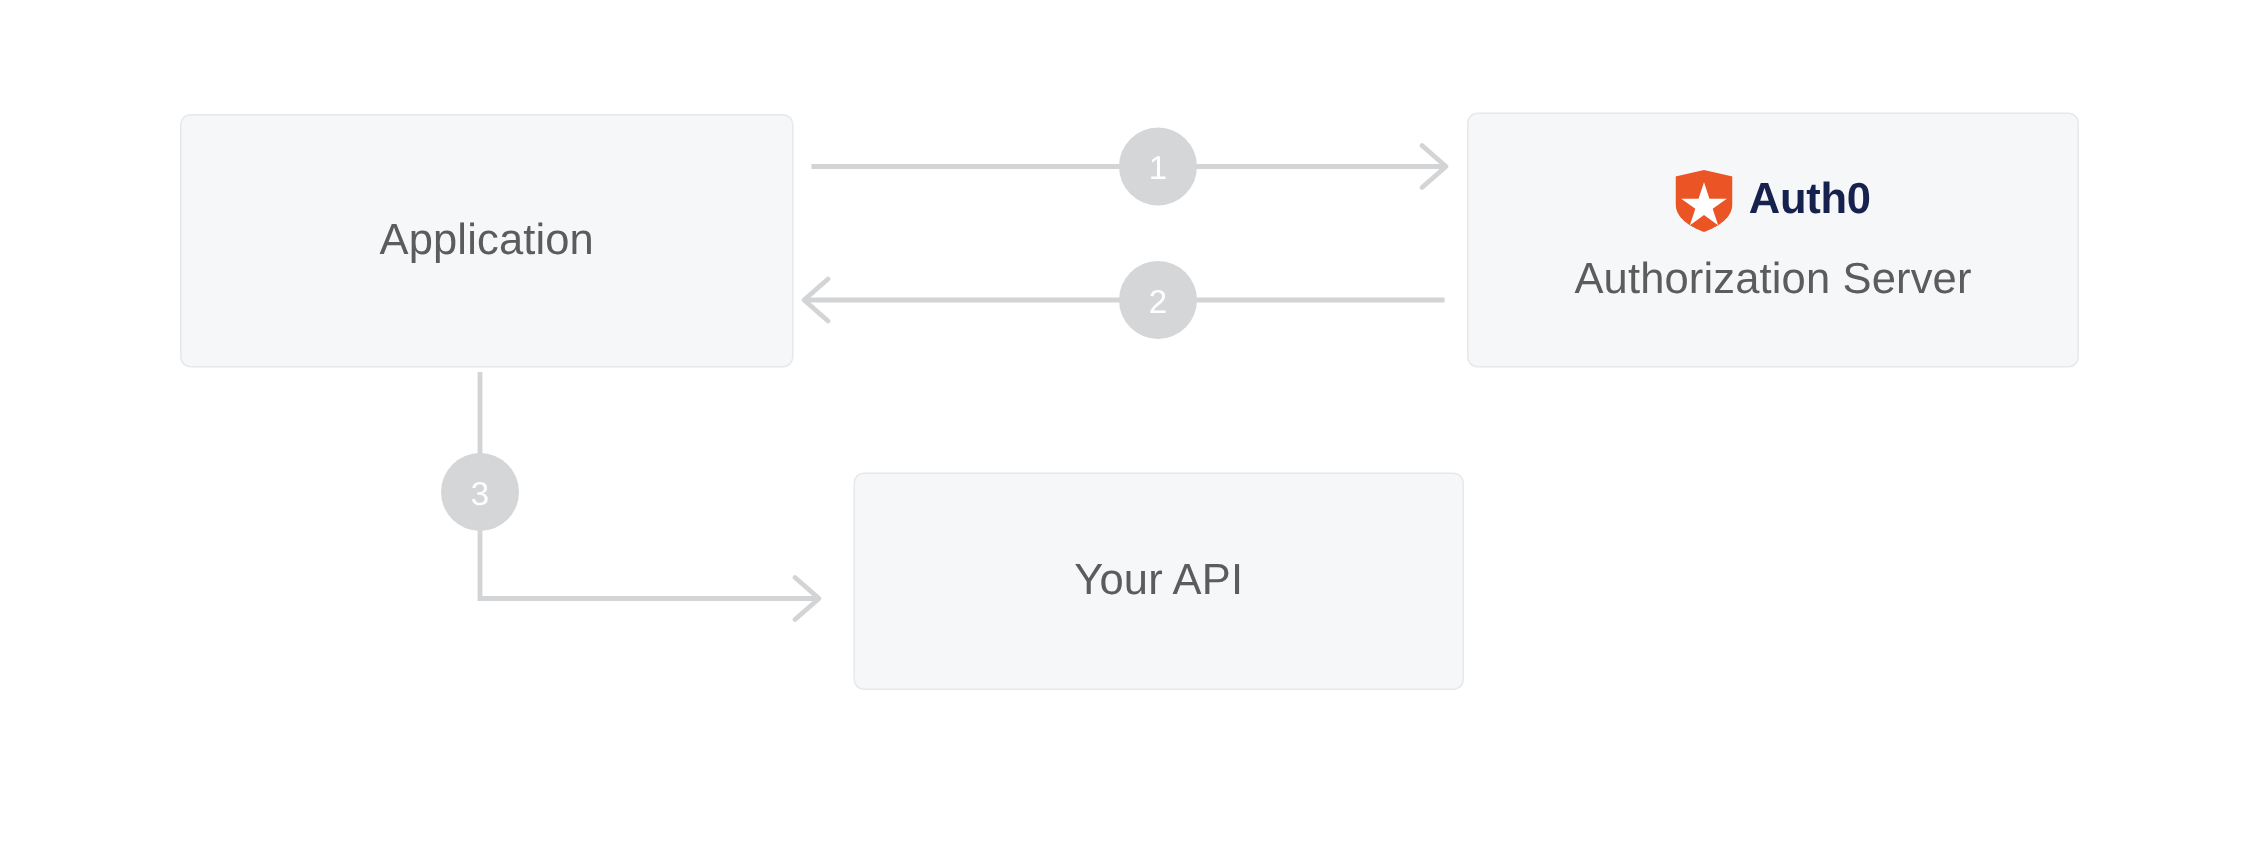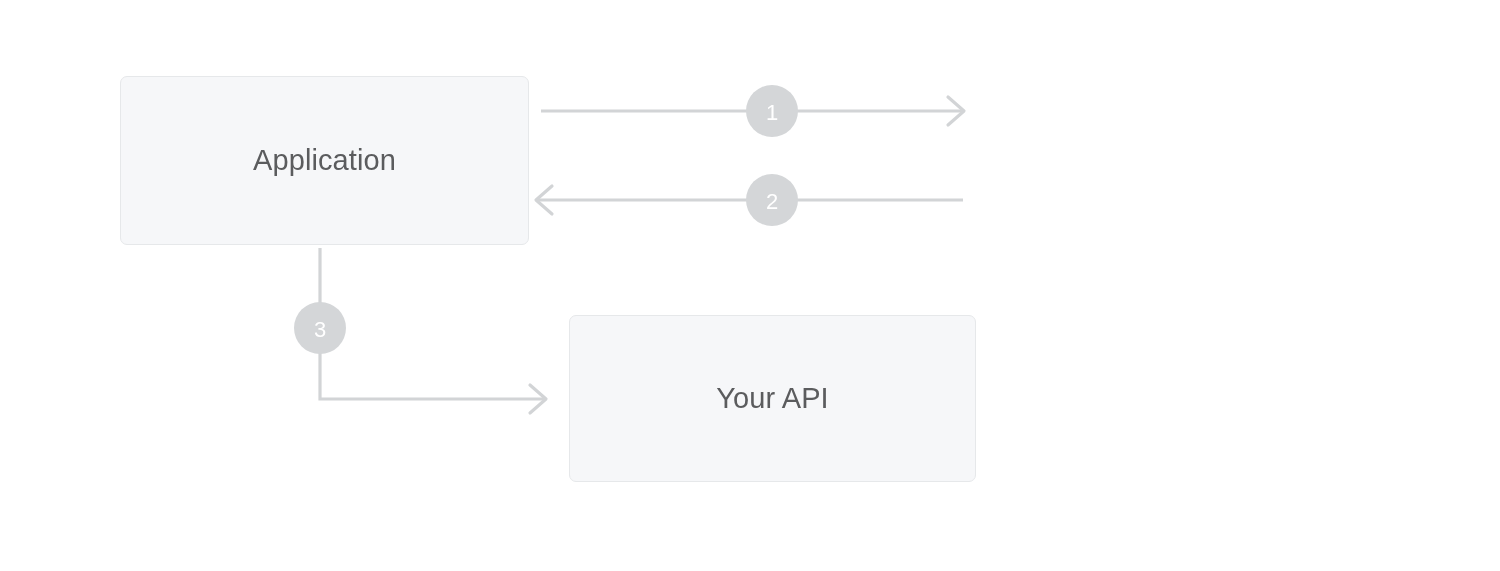--- a/index.html
+++ b/index.html
@@ -49,21 +49,21 @@
     left: 978px;
     top: 75px;
     width: 408px;
     height: 170px;
   }
   
   #box-your-api {
     left: 569px;
     top: 315px;
     width: 407px;
-    height: 167px;
+    height: 145px;
   }
   .auth0-logo-row {
     display: flex;
     align-items: center;
     justify-content: center;
     gap: 11px;
     margin-bottom: 10px;
   }
   .auth0-mark {
     width: 38px;
@@ -144,18 +144,28 @@
     <g>
       <circle class="step-circle-bg" cx="320" cy="328" r="26"></circle>
       <text class="step-circle-label" x="320" y="329">3</text>
     </g>
   </svg>
 
   <div class="node-box" id="box-application">
     <span class="node-line">Application</span>
   </div>
 
+  <div class="node-box" id="box-authorization-server">
+    <div class="auth0-logo-row">
+      <svg class="auth0-mark" viewBox="0 0 44 48" xmlns="http://www.w3.org/2000/svg">
+        <path d="M22 0 L44 5 L44 26 C44 37 33 44 22 48 C11 44 0 37 0 26 L0 5 Z" fill="#eb5424"></path>
+        <path d="M22 9.5 L26.2 22.2 L39.6 22.2 L28.7 30.0 L32.9 42.8 L22 34.9 L11.1 42.8 L15.3 30.0 L4.4 22.2 L17.8 22.2 Z" fill="#ffffff"></path>
+      </svg>
+      <span class="auth0-wordmark">Auth0</span>
+    </div>
+    <span class="node-line">Authorization Server</span>
+  </div>
 
   <div class="node-box" id="box-your-api">
     <span class="node-line">Your API</span>
   </div>
 
 </div>
 
 </body></html>

